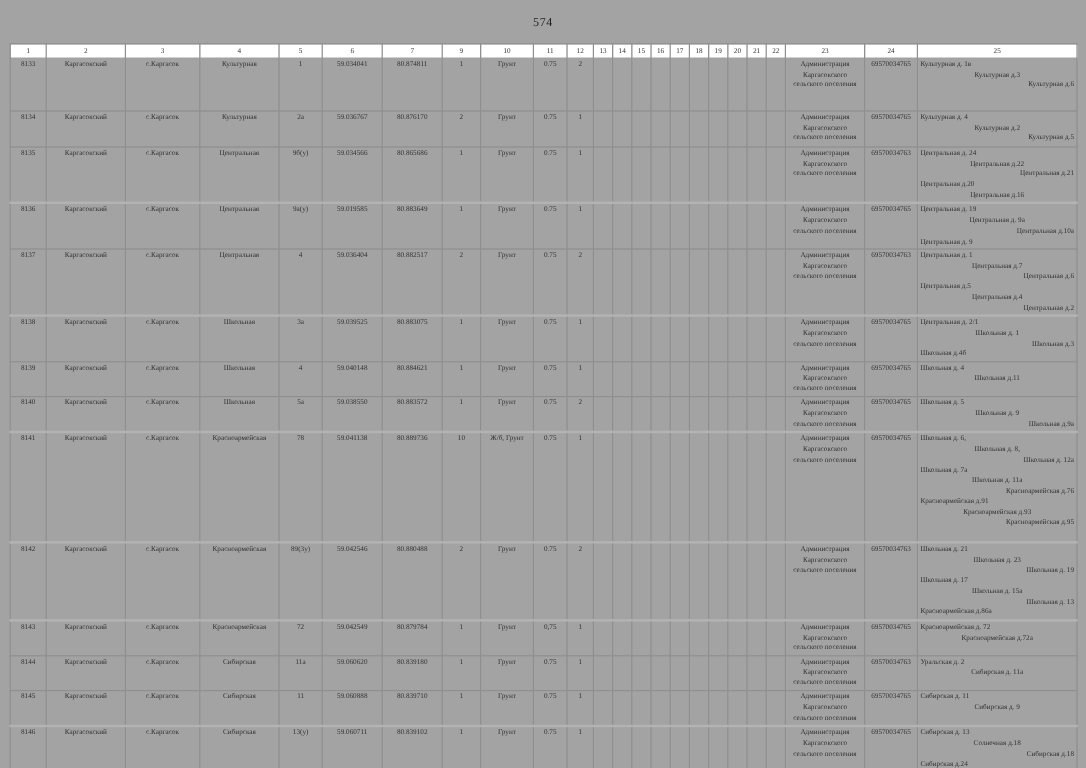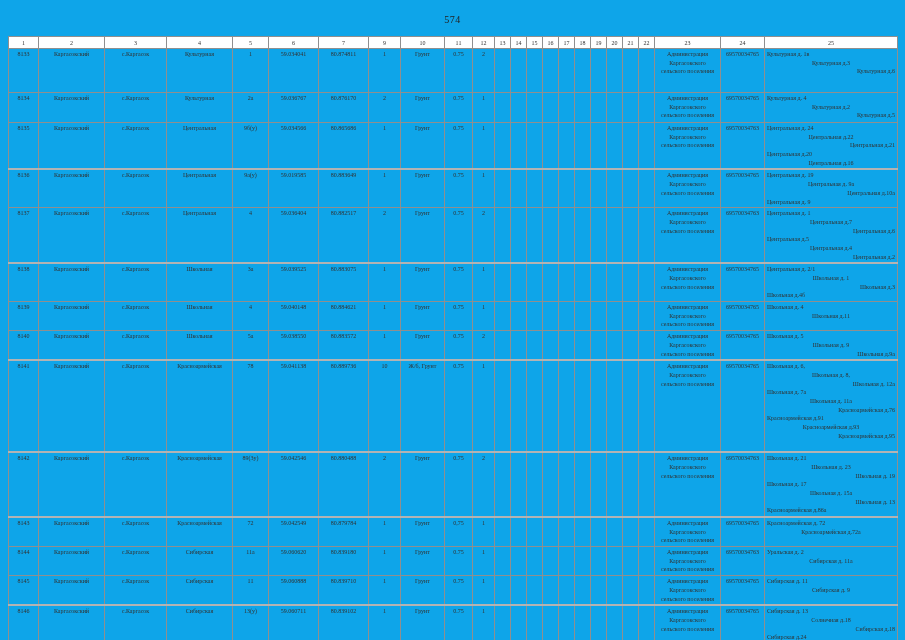--- a/index.html
+++ b/index.html
@@ -1,16 +1,16 @@
 <!DOCTYPE html>
 <html><head>
 <meta charset="utf-8">
 <style>
   html,body{margin:0;padding:0;background:#fff;}
-  .page{position:relative;width:905px;height:640px;background:#0ea5e9;overflow:hidden;
+  .page{position:relative;width:905px;height:640px;background:#a3a3a3;overflow:hidden;
         font-family:"Liberation Serif", serif;color:#2e2e2e;}
   .page-number{position:absolute;top:14px;left:0;right:0;text-align:center;
         font-size:10px;color:#222;letter-spacing:.5px;}
   table.registry{position:absolute;left:8px;top:36px;width:889px;
         border-collapse:collapse;table-layout:fixed;border:1.6px solid #4a4a4a;}
   table.registry th{border:1px solid #8f8f8f;font-weight:normal;font-size:6px;
         padding:0;height:11px;color:#333;background:#fff;}
   table.registry td{border:1px solid #8f8f8f;font-size:6px;line-height:1.45;
         padding:1px 2px;text-align:center;vertical-align:top;color:#323232;
         overflow:hidden;word-wrap:break-word;}

